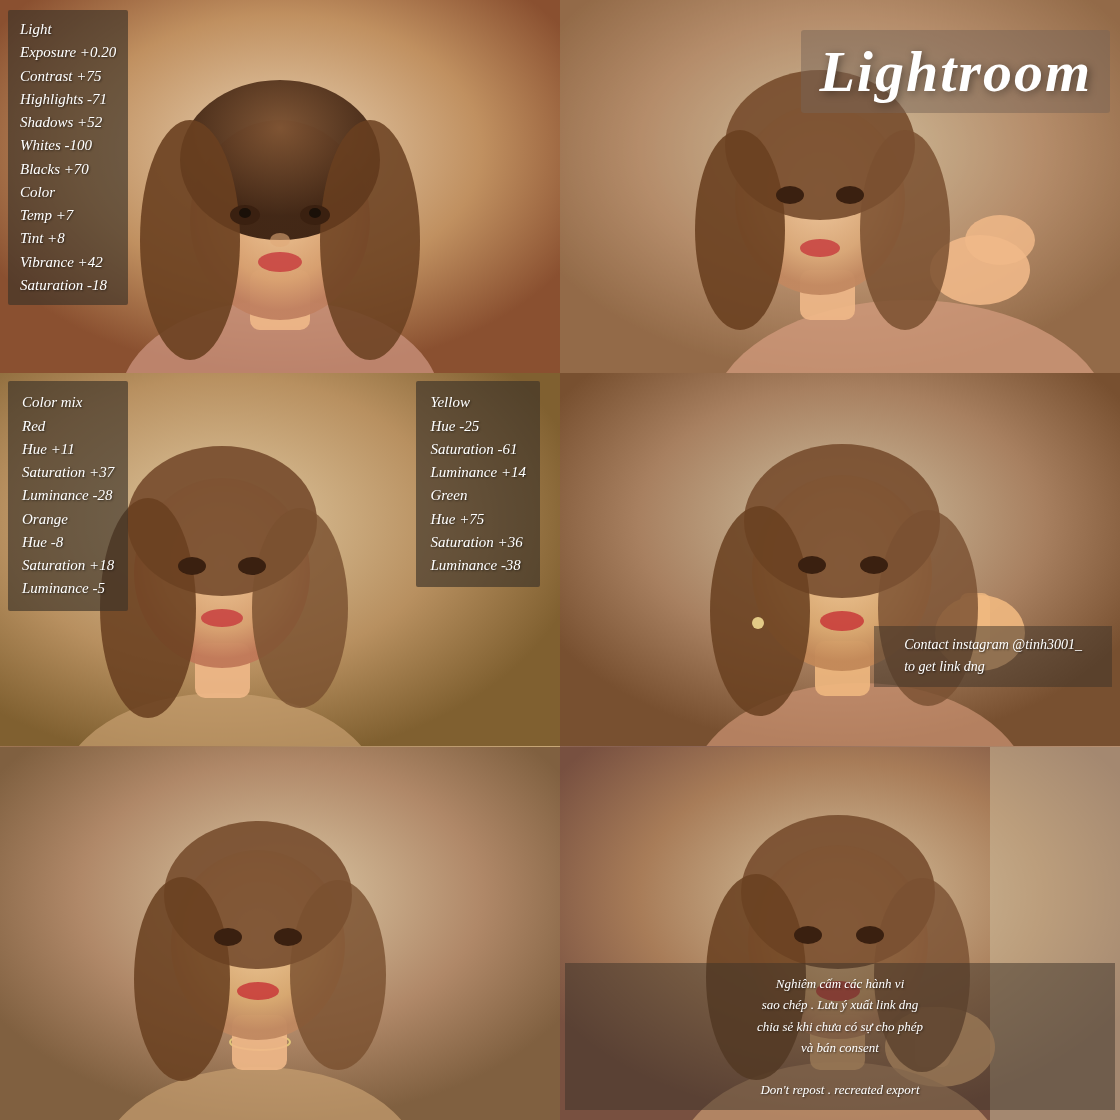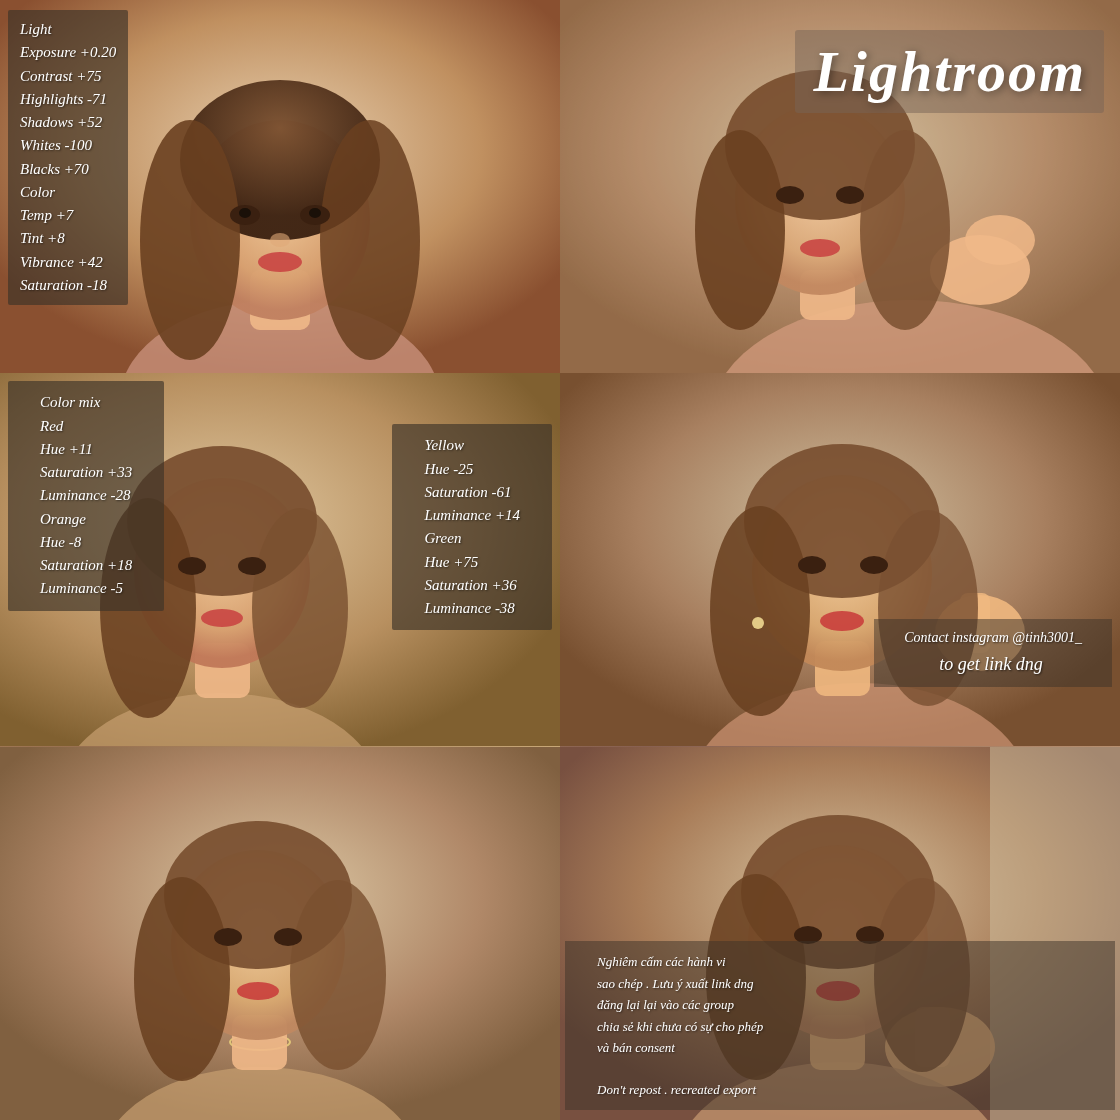--- a/index.html
+++ b/index.html
@@ -61,21 +61,21 @@
 
     
     .cell-6::before {
       background: linear-gradient(160deg, #d8c4a0 0%, #a87c58 40%, #886048 70%, #b89068 100%);
     }
 
     
     .overlay-panel {
       position: absolute;
       background: rgba(60, 50, 40, 0.65);
-      padding: 10px 32px;
+      padding: 10px 14px;
       border-radius: 2px;
     }
 
     .overlay-panel .text-line {
       color: #fff;
       font-family: 'Georgia', 'Times New Roman', serif;
       font-style: italic;
       font-size: 15px;
       line-height: 1.55;
       white-space: nowrap;
@@ -111,23 +111,24 @@
     }
 
     
     .notice-text {
       position: absolute;
       color: #fff;
       font-family: 'Georgia', serif;
       font-style: italic;
       font-size: 13px;
       line-height: 1.65;
+      text-align: center;
       text-shadow: 1px 1px 2px rgba(0,0,0,0.5);
       background: rgba(60, 50, 40, 0.5);
-      padding: 10px 32px;
+      padding: 10px 14px;
     }
   </style>
 </head>
 <body>
 
 <div class="container">
 
   <div class="photo-cell cell-1">
 
     <svg width="560" height="373" viewBox="0 0 560 373" style="position:absolute;inset:0;" xmlns="http://www.w3.org/2000/svg">
@@ -218,21 +219,21 @@
       <ellipse cx="260" cy="145" rx="95" ry="75" fill="#7a5030" opacity="0.95"></ellipse>
       <ellipse cx="180" cy="230" rx="45" ry="100" fill="#6a4020" opacity="0.9"></ellipse>
       <ellipse cx="345" cy="230" rx="45" ry="100" fill="#7a5030" opacity="0.85"></ellipse>
 
       <ellipse cx="230" cy="195" rx="14" ry="9" fill="#3a2010"></ellipse>
       <ellipse cx="290" cy="195" rx="14" ry="9" fill="#3a2010"></ellipse>
 
       <ellipse cx="260" cy="248" rx="20" ry="9" fill="#c84040" opacity="0.85"></ellipse>
     </svg>
 
-    <div class="lightroom-title" style="position:absolute;top:30px;right:16px;">Lightroom</div>
+    <div class="lightroom-title" style="position:absolute;top:30px;right:10px;">Lightroom</div>
   </div>
 
   <div class="photo-cell cell-3">
     <svg width="560" height="373" viewBox="0 0 560 373" style="position:absolute;inset:0;" xmlns="http://www.w3.org/2000/svg">
       <defs>
         <radialGradient id="bg3" cx="40%" cy="40%" r="65%">
           <stop offset="0%" stop-color="#e0c8a0"></stop>
           <stop offset="60%" stop-color="#b89060"></stop>
           <stop offset="100%" stop-color="#806030"></stop>
         </radialGradient>
@@ -257,29 +258,29 @@
       <ellipse cx="192" cy="193" rx="14" ry="9" fill="#3a2010"></ellipse>
       <ellipse cx="252" cy="193" rx="14" ry="9" fill="#3a2010"></ellipse>
 
       <ellipse cx="222" cy="245" rx="21" ry="9" fill="#c84040" opacity="0.85"></ellipse>
     </svg>
 
     <div class="overlay-panel" style="top:8px;left:8px;">
       <div class="text-line">Color mix</div>
       <div class="text-line">Red</div>
       <div class="text-line">Hue +11</div>
-      <div class="text-line">Saturation +33</div>
+      <div class="text-line">Saturation +37</div>
       <div class="text-line">Luminance -28</div>
       <div class="text-line">Orange</div>
       <div class="text-line">Hue -8</div>
       <div class="text-line">Saturation +18</div>
       <div class="text-line">Luminance -5</div>
     </div>
 
-    <div class="overlay-panel" style="top:8px;right:8px;margin-top:43px;">
+    <div class="overlay-panel" style="top:8px;right:20px;">
       <div class="text-line">Yellow</div>
       <div class="text-line">Hue -25</div>
       <div class="text-line">Saturation -61</div>
       <div class="text-line">Luminance +14</div>
       <div class="text-line">Green</div>
       <div class="text-line">Hue +75</div>
       <div class="text-line">Saturation +36</div>
       <div class="text-line">Luminance -38</div>
     </div>
   </div>
@@ -316,21 +317,21 @@
       <circle cx="198" cy="250" r="6" fill="#f0d890" opacity="0.9"></circle>
 
       <ellipse cx="252" cy="192" rx="14" ry="9" fill="#3a2010"></ellipse>
       <ellipse cx="314" cy="192" rx="14" ry="9" fill="#3a2010"></ellipse>
 
       <ellipse cx="282" cy="248" rx="22" ry="10" fill="#c83838" opacity="0.85"></ellipse>
     </svg>
 
     <div class="contact-text" style="bottom:60px;right:8px;">
       <div style="color:#fff;font-family:Georgia,serif;font-style:italic;font-size:14px;line-height:1.6;text-shadow:1px 1px 2px rgba(0,0,0,0.6);">Contact instagram @tinh3001_</div>
-      <div style="color:#fff;font-family:Georgia,serif;font-style:italic;font-size:18px;line-height:1.6;text-shadow:1px 1px 2px rgba(0,0,0,0.6);margin-left:35px;">to get link dng</div>
+      <div style="color:#fff;font-family:Georgia,serif;font-style:italic;font-size:14px;line-height:1.6;text-shadow:1px 1px 2px rgba(0,0,0,0.6);">to get link dng</div>
     </div>
   </div>
 
   <div class="photo-cell cell-5">
     <svg width="560" height="373" viewBox="0 0 560 373" style="position:absolute;inset:0;" xmlns="http://www.w3.org/2000/svg">
       <defs>
         <radialGradient id="bg5" cx="50%" cy="40%" r="60%">
           <stop offset="0%" stop-color="#dcc8a4"></stop>
           <stop offset="60%" stop-color="#b08868"></stop>
           <stop offset="100%" stop-color="#806040"></stop>
@@ -395,20 +396,19 @@
 
       <ellipse cx="248" cy="188" rx="14" ry="9" fill="#3a2010"></ellipse>
       <ellipse cx="310" cy="188" rx="14" ry="9" fill="#3a2010"></ellipse>
 
       <ellipse cx="278" cy="244" rx="22" ry="10" fill="#c83838" opacity="0.85"></ellipse>
     </svg>
 
     <div class="notice-text" style="bottom:10px;left:5px;right:5px;">
       <div style="color:#fff;font-family:Georgia,serif;font-style:italic;font-size:13px;line-height:1.65;text-shadow:1px 1px 2px rgba(0,0,0,0.5);">Nghiêm cấm các hành vi</div>
       <div style="color:#fff;font-family:Georgia,serif;font-style:italic;font-size:13px;line-height:1.65;text-shadow:1px 1px 2px rgba(0,0,0,0.5);">sao chép . Lưu ý xuất link dng</div>
-      <div style="color:#fff;font-family:Georgia,serif;font-style:italic;font-size:13px;line-height:1.65;text-shadow:1px 1px 2px rgba(0,0,0,0.5);">đăng lại lại vào các group</div>
       <div style="color:#fff;font-family:Georgia,serif;font-style:italic;font-size:13px;line-height:1.65;text-shadow:1px 1px 2px rgba(0,0,0,0.5);">chia sẻ khi chưa có sự cho phép</div>
       <div style="color:#fff;font-family:Georgia,serif;font-style:italic;font-size:13px;line-height:1.65;text-shadow:1px 1px 2px rgba(0,0,0,0.5);">và bán consent</div>
       <div style="color:#fff;font-family:Georgia,serif;font-style:italic;font-size:13px;line-height:1.65;text-shadow:1px 1px 2px rgba(0,0,0,0.5);margin-top:20px;">Don't repost . recreated export</div>
     </div>
   </div>
 
 </div>
 
 </body></html>

